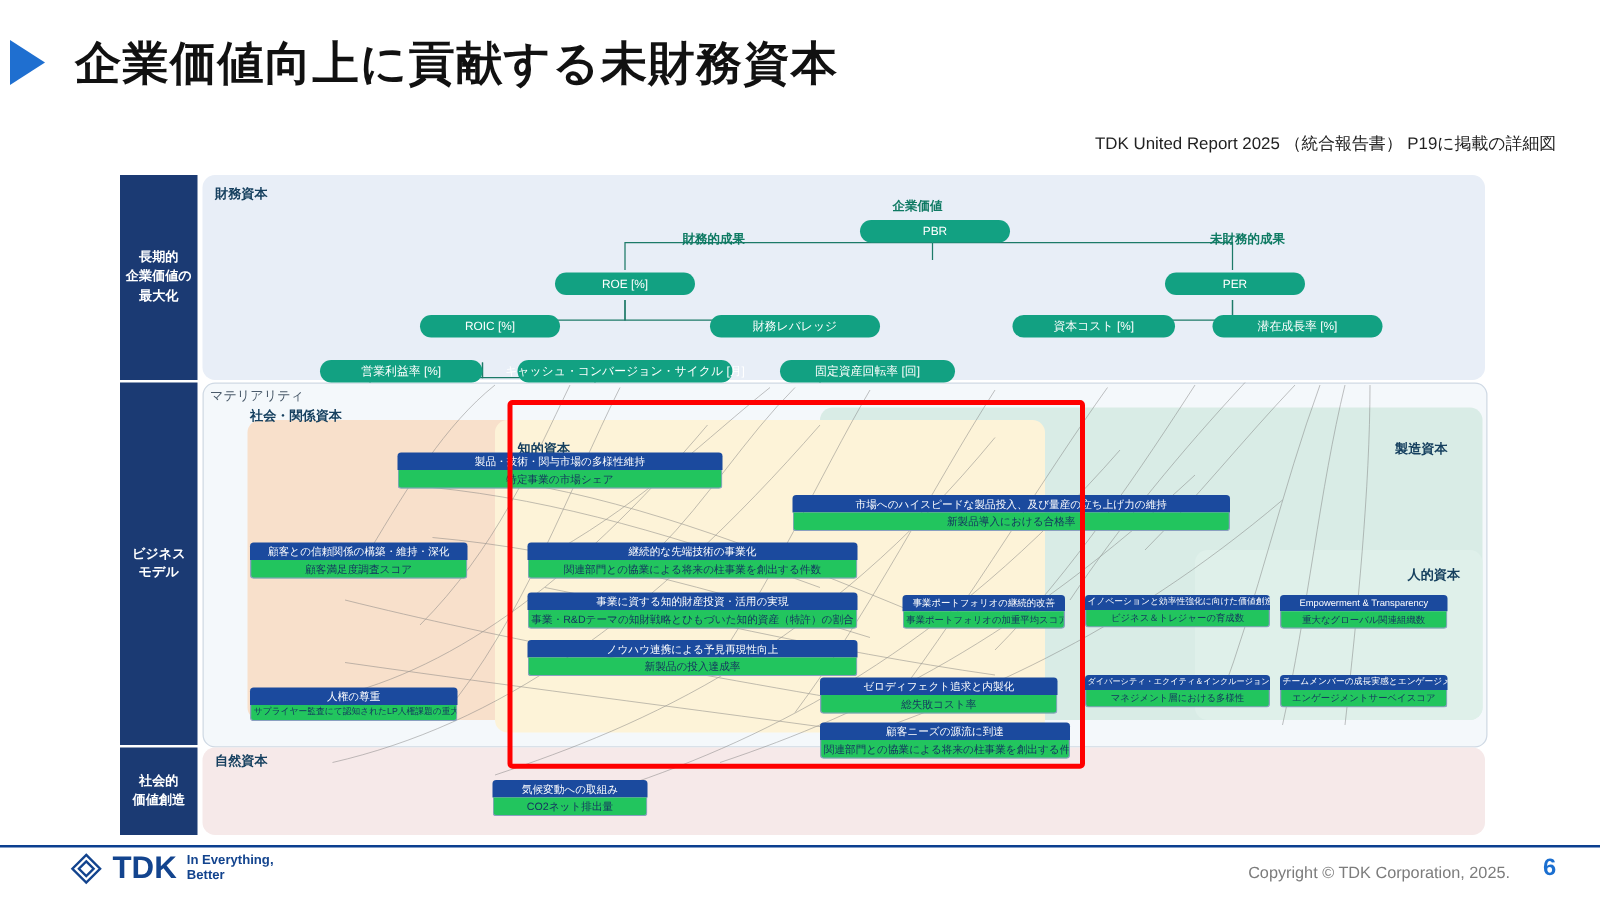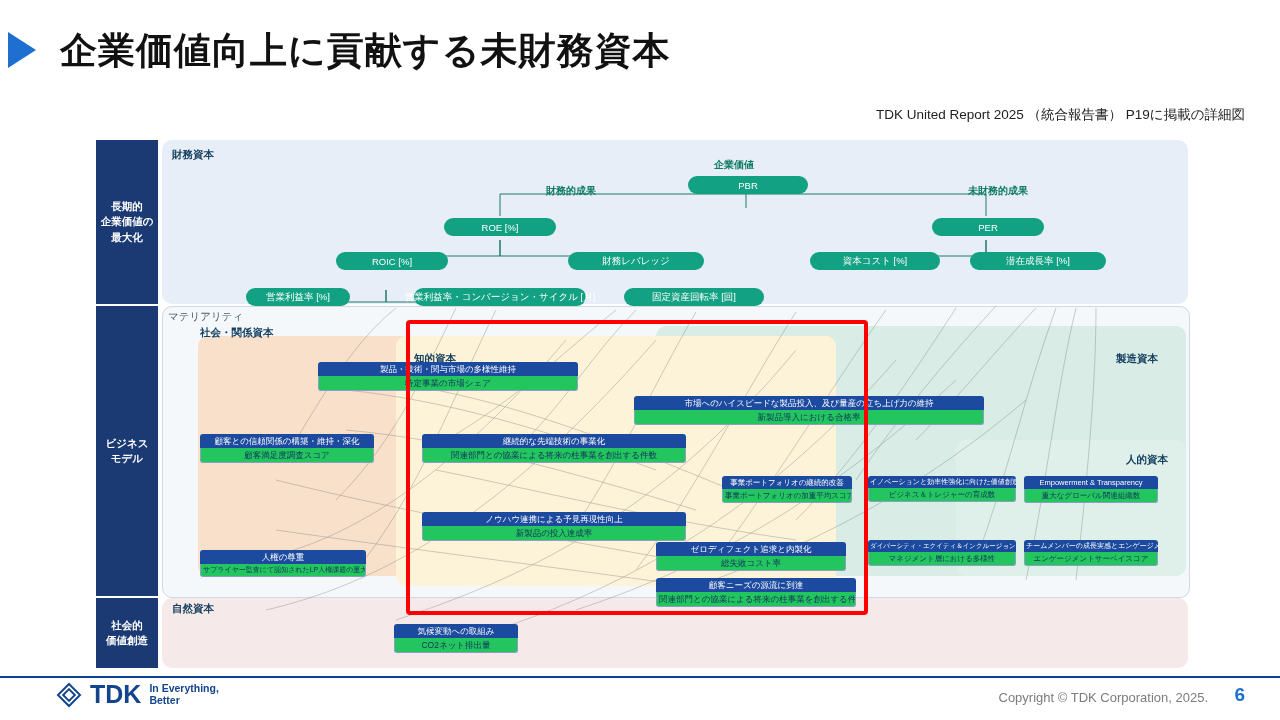--- a/index.html
+++ b/index.html
@@ -198,22 +198,22 @@
   <div class="green-label" style="left:872px;top:44px;">未財務的成果</div>
 
   <div class="green-node" style="left:348px;top:78px;width:112px;height:18px;">ROE [%]</div>
   <div class="green-node" style="left:836px;top:78px;width:112px;height:18px;">PER</div>
 
   <div class="green-node" style="left:240px;top:112px;width:112px;height:18px;">ROIC [%]</div>
   <div class="green-node" style="left:472px;top:112px;width:136px;height:18px;">財務レバレッジ</div>
   <div class="green-node" style="left:714px;top:112px;width:130px;height:18px;">資本コスト [%]</div>
   <div class="green-node" style="left:874px;top:112px;width:136px;height:18px;">潜在成長率 [%]</div>
 
-  <div class="green-node" style="left:150px;top:148px;width:104px;height:18px;">営業利益率 [%]</div>
-  <div class="green-node" style="left:318px;top:148px;width:172px;height:18px;">営業利益率・コンバージョン・サイクル [月]</div>
+  <div class="green-node" style="left:160px;top:148px;width:130px;height:18px;">営業利益率 [%]</div>
+  <div class="green-node" style="left:318px;top:148px;width:172px;height:18px;">キャッシュ・コンバージョン・サイクル [月]</div>
   <div class="green-node" style="left:528px;top:148px;width:140px;height:18px;">固定資産回転率 [回]</div>
 
   <div class="kpi-group" style="left:222px;top:222px;width:260px;">
     <div class="hdr">製品・技術・関与市場の多様性維持</div>
     <div class="val">特定事業の市場シェア</div>
   </div>
 
   <div class="kpi-group" style="left:538px;top:256px;width:350px;">
     <div class="hdr">市場へのハイスピードな製品投入、及び量産の立ち上げ力の維持</div>
     <div class="val">新製品導入における合格率</div>
@@ -222,20 +222,24 @@
   <div class="kpi-group" style="left:104px;top:294px;width:174px;">
     <div class="hdr">顧客との信頼関係の構築・維持・深化</div>
     <div class="val">顧客満足度調査スコア</div>
   </div>
 
   <div class="kpi-group" style="left:326px;top:294px;width:264px;">
     <div class="hdr">継続的な先端技術の事業化</div>
     <div class="val">関連部門との協業による将来の柱事業を創出する件数</div>
   </div>
 
+  <div class="kpi-group" style="left:326px;top:334px;width:264px;">
+    <div class="hdr">事業に資する知的財産投資・活用の実現</div>
+    <div class="val">事業・R&amp;Dテーマの知財戦略とひもづいた知的資産（特許）の割合</div>
+  </div>
 
   <div class="kpi-group" style="left:326px;top:372px;width:264px;">
     <div class="hdr">ノウハウ連携による予見再現性向上</div>
     <div class="val">新製品の投入達成率</div>
   </div>
 
   <div class="kpi-group" style="left:104px;top:410px;width:166px;">
     <div class="hdr">人権の尊重</div>
     <div class="val" style="font-size:7px;line-height:1.15;">サプライヤー監査にて認知されたLP人権課題の重大リスクについて確認・是正措置の実施割合</div>
   </div>

